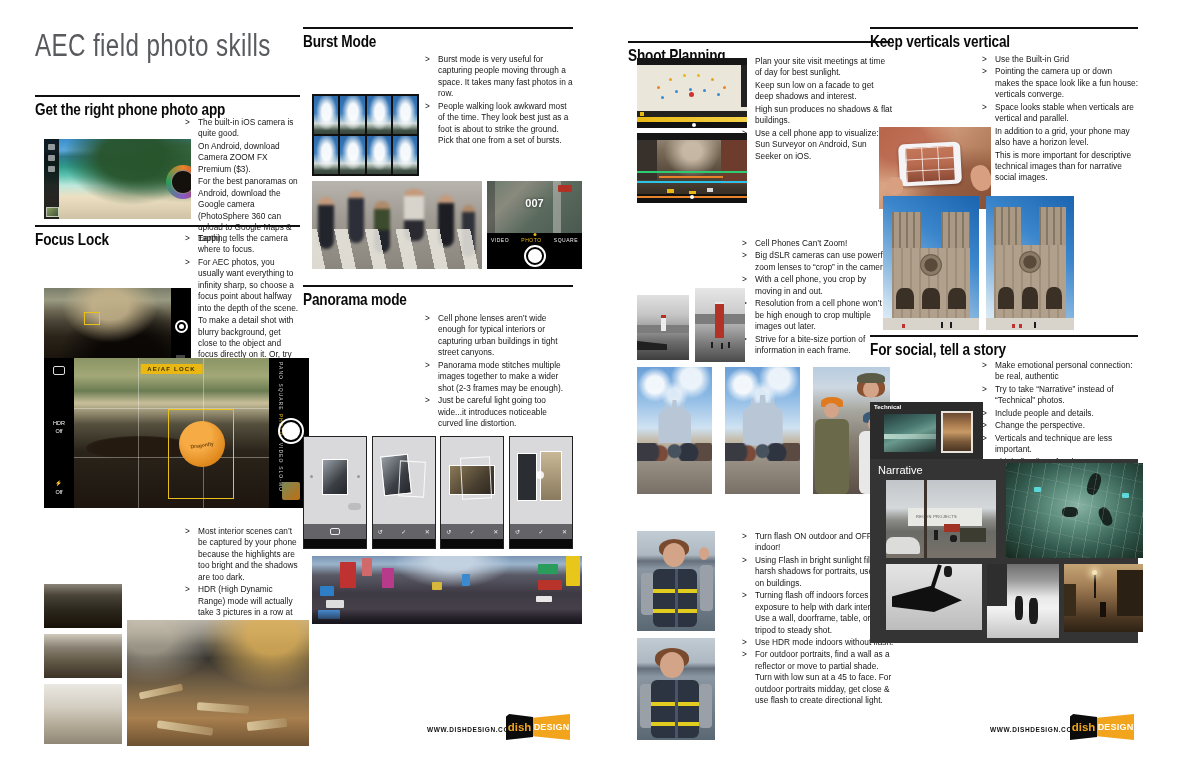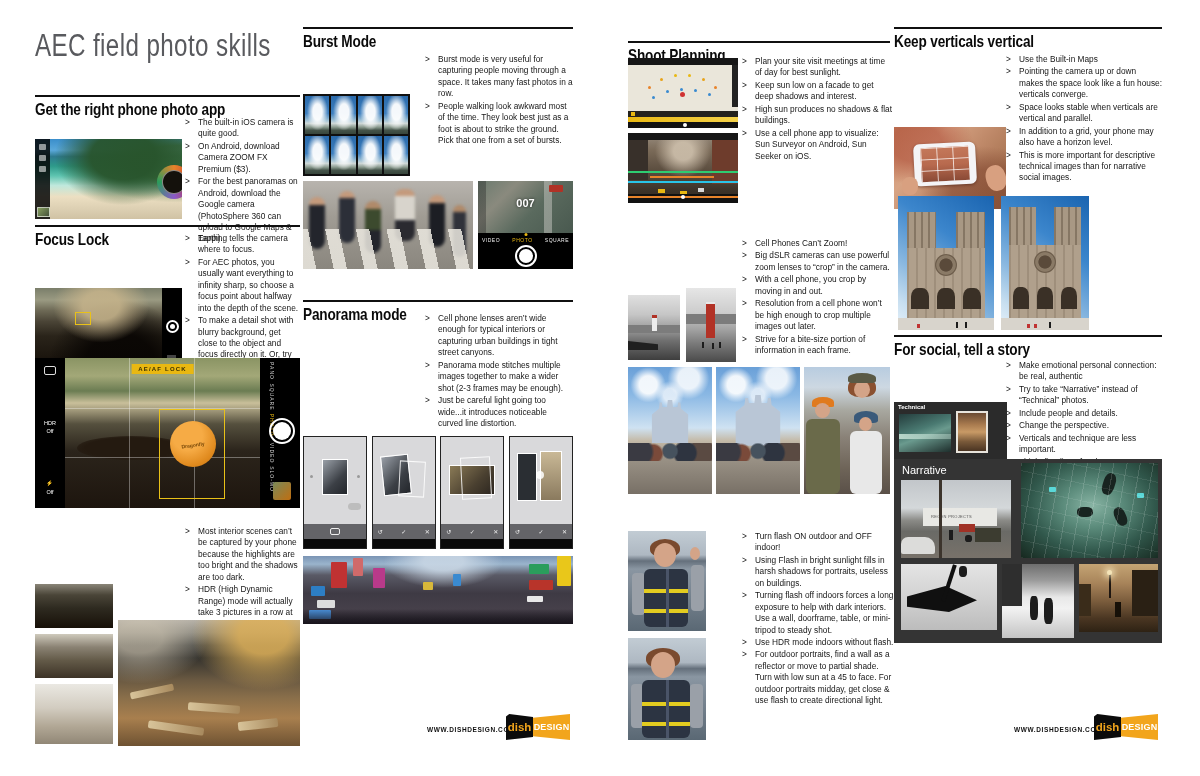--- a/index.html
+++ b/index.html
@@ -3,36 +3,36 @@
 <meta charset="utf-8">
 <style>
   * { box-sizing: border-box; margin: 0; padding: 0; }
   html,body { background:#e8e8e8; }
   body { font-family: "Liberation Sans", sans-serif; }
   .sheet { position:relative; width:1200px; height:776px; background:#fff; overflow:hidden; margin:0 auto; }
   .col { position:absolute; top:0; height:776px; }
   #col1 { left:35px;  width:265px; }
   #col2 { left:303px; width:270px; }
   #col3 { left:628px; width:262px; }
-  #col4 { left:894px; width:268px;text-decoration:underline; }
+  #col4 { left:870px; width:268px;text-decoration:underline; }
 
   .doc-title { position:absolute; top:28px; left:0; font-size:31px; font-weight:400; color:#595a5e;
                letter-spacing:.5px; transform:scaleX(.78); transform-origin:0 0; white-space:nowrap; }
 
   .shead { position:absolute; left:0; width:100%; }
   .rule  { border-top:2px solid #101010; }
   .h2    { margin-top:3px; font-size:17px; font-weight:800; color:#0a0a0a; letter-spacing:-.2px;
            transform:scaleX(.8); transform-origin:0 50%; white-space:nowrap; }
 
   .bl { position:absolute; list-style:none; font-size:8.3px; line-height:1.38; color:#161616; }
   .bl li { display:flex; margin-bottom:1px; }
   .bm { width:13px; flex:none; }
   .bt { flex:1; }
 
-  .img { position:absolute; overflow:hidden; background:#bbb; }
+  .img { position:absolute; overflow:hidden; background:#bbb;margin-left:9px; }
   .abs { position:absolute; }
 
   
   .beach { background:linear-gradient(180deg,#3a8ecb 0%,#5aa8da 14%,#2e7a8e 22%,#2e9a8a 34%,#5ec4b0 46%,#bfe8dc 58%,#ecdfc2 72%,#dccfb2 88%,#d0c2a4 100%); }
   .beach::before { content:""; position:absolute; inset:0;
      background:radial-gradient(ellipse at 60% 22%, rgba(40,84,44,.95) 0 26%, rgba(40,84,44,0) 55%),
                 radial-gradient(ellipse at 97% 30%, rgba(52,96,50,.9) 0 22%, rgba(52,96,50,0) 50%); }
   .cambar-l { position:absolute; left:0; top:0; bottom:0; width:15px; background:rgba(5,5,5,.85); }
   .cambar-l i { display:block; width:7px; height:6px; margin:5px auto 0; background:rgba(255,255,255,.55); border-radius:1px; }
   .dial { position:absolute; right:-9px; top:26px; width:34px; height:34px; border-radius:50%;
@@ -367,21 +367,21 @@
       </div>
       <div class="bmodes">
         <span>VIDEO</span>
         <span class="yel">PHOTO</span>
         <span>SQUARE</span>
       </div>
       <div class="abs" style="left:50%;top:52px;width:3px;height:3px;background:#e9b812;border-radius:50%;transform:translateX(-50%)"></div>
       <div class="shutter" style="left:50%;top:64px;width:22px;height:22px;transform:translateX(-50%)"></div>
     </div>
 
-    <div class="shead" style="top:300px">
+    <div class="shead" style="top:285px">
       <div class="rule"></div>
       <h2 class="h2">Panorama mode</h2>
     </div>
 
     <ul class="bl" style="top:313px;left:122px;width:148px">
       <li>
           <span class="bm">&gt;</span>
           <span class="bt">Cell phone lenses aren’t wide enough for typical interiors or capturing urban buildings in tight street canyons.</span>
         </li>
       <li>
@@ -633,21 +633,21 @@
 
   <div class="col" id="col4">
     <div class="shead" style="top:27px">
       <div class="rule"></div>
       <h2 class="h2">Keep verticals vertical</h2>
     </div>
 
     <ul class="bl" style="top:54px;left:112px;width:156px">
       <li>
           <span class="bm">&gt;</span>
-          <span class="bt">Use the Built-in Maps</span>
+          <span class="bt">Use the Built-in Grid</span>
         </li>
       <li>
           <span class="bm">&gt;</span>
           <span class="bt">Pointing the camera up or down makes the space look like a fun house: verticals converge.</span>
         </li>
       <li>
           <span class="bm">&gt;</span>
           <span class="bt">Space looks stable when verticals are vertical and parallel.</span>
         </li>
       <li>

